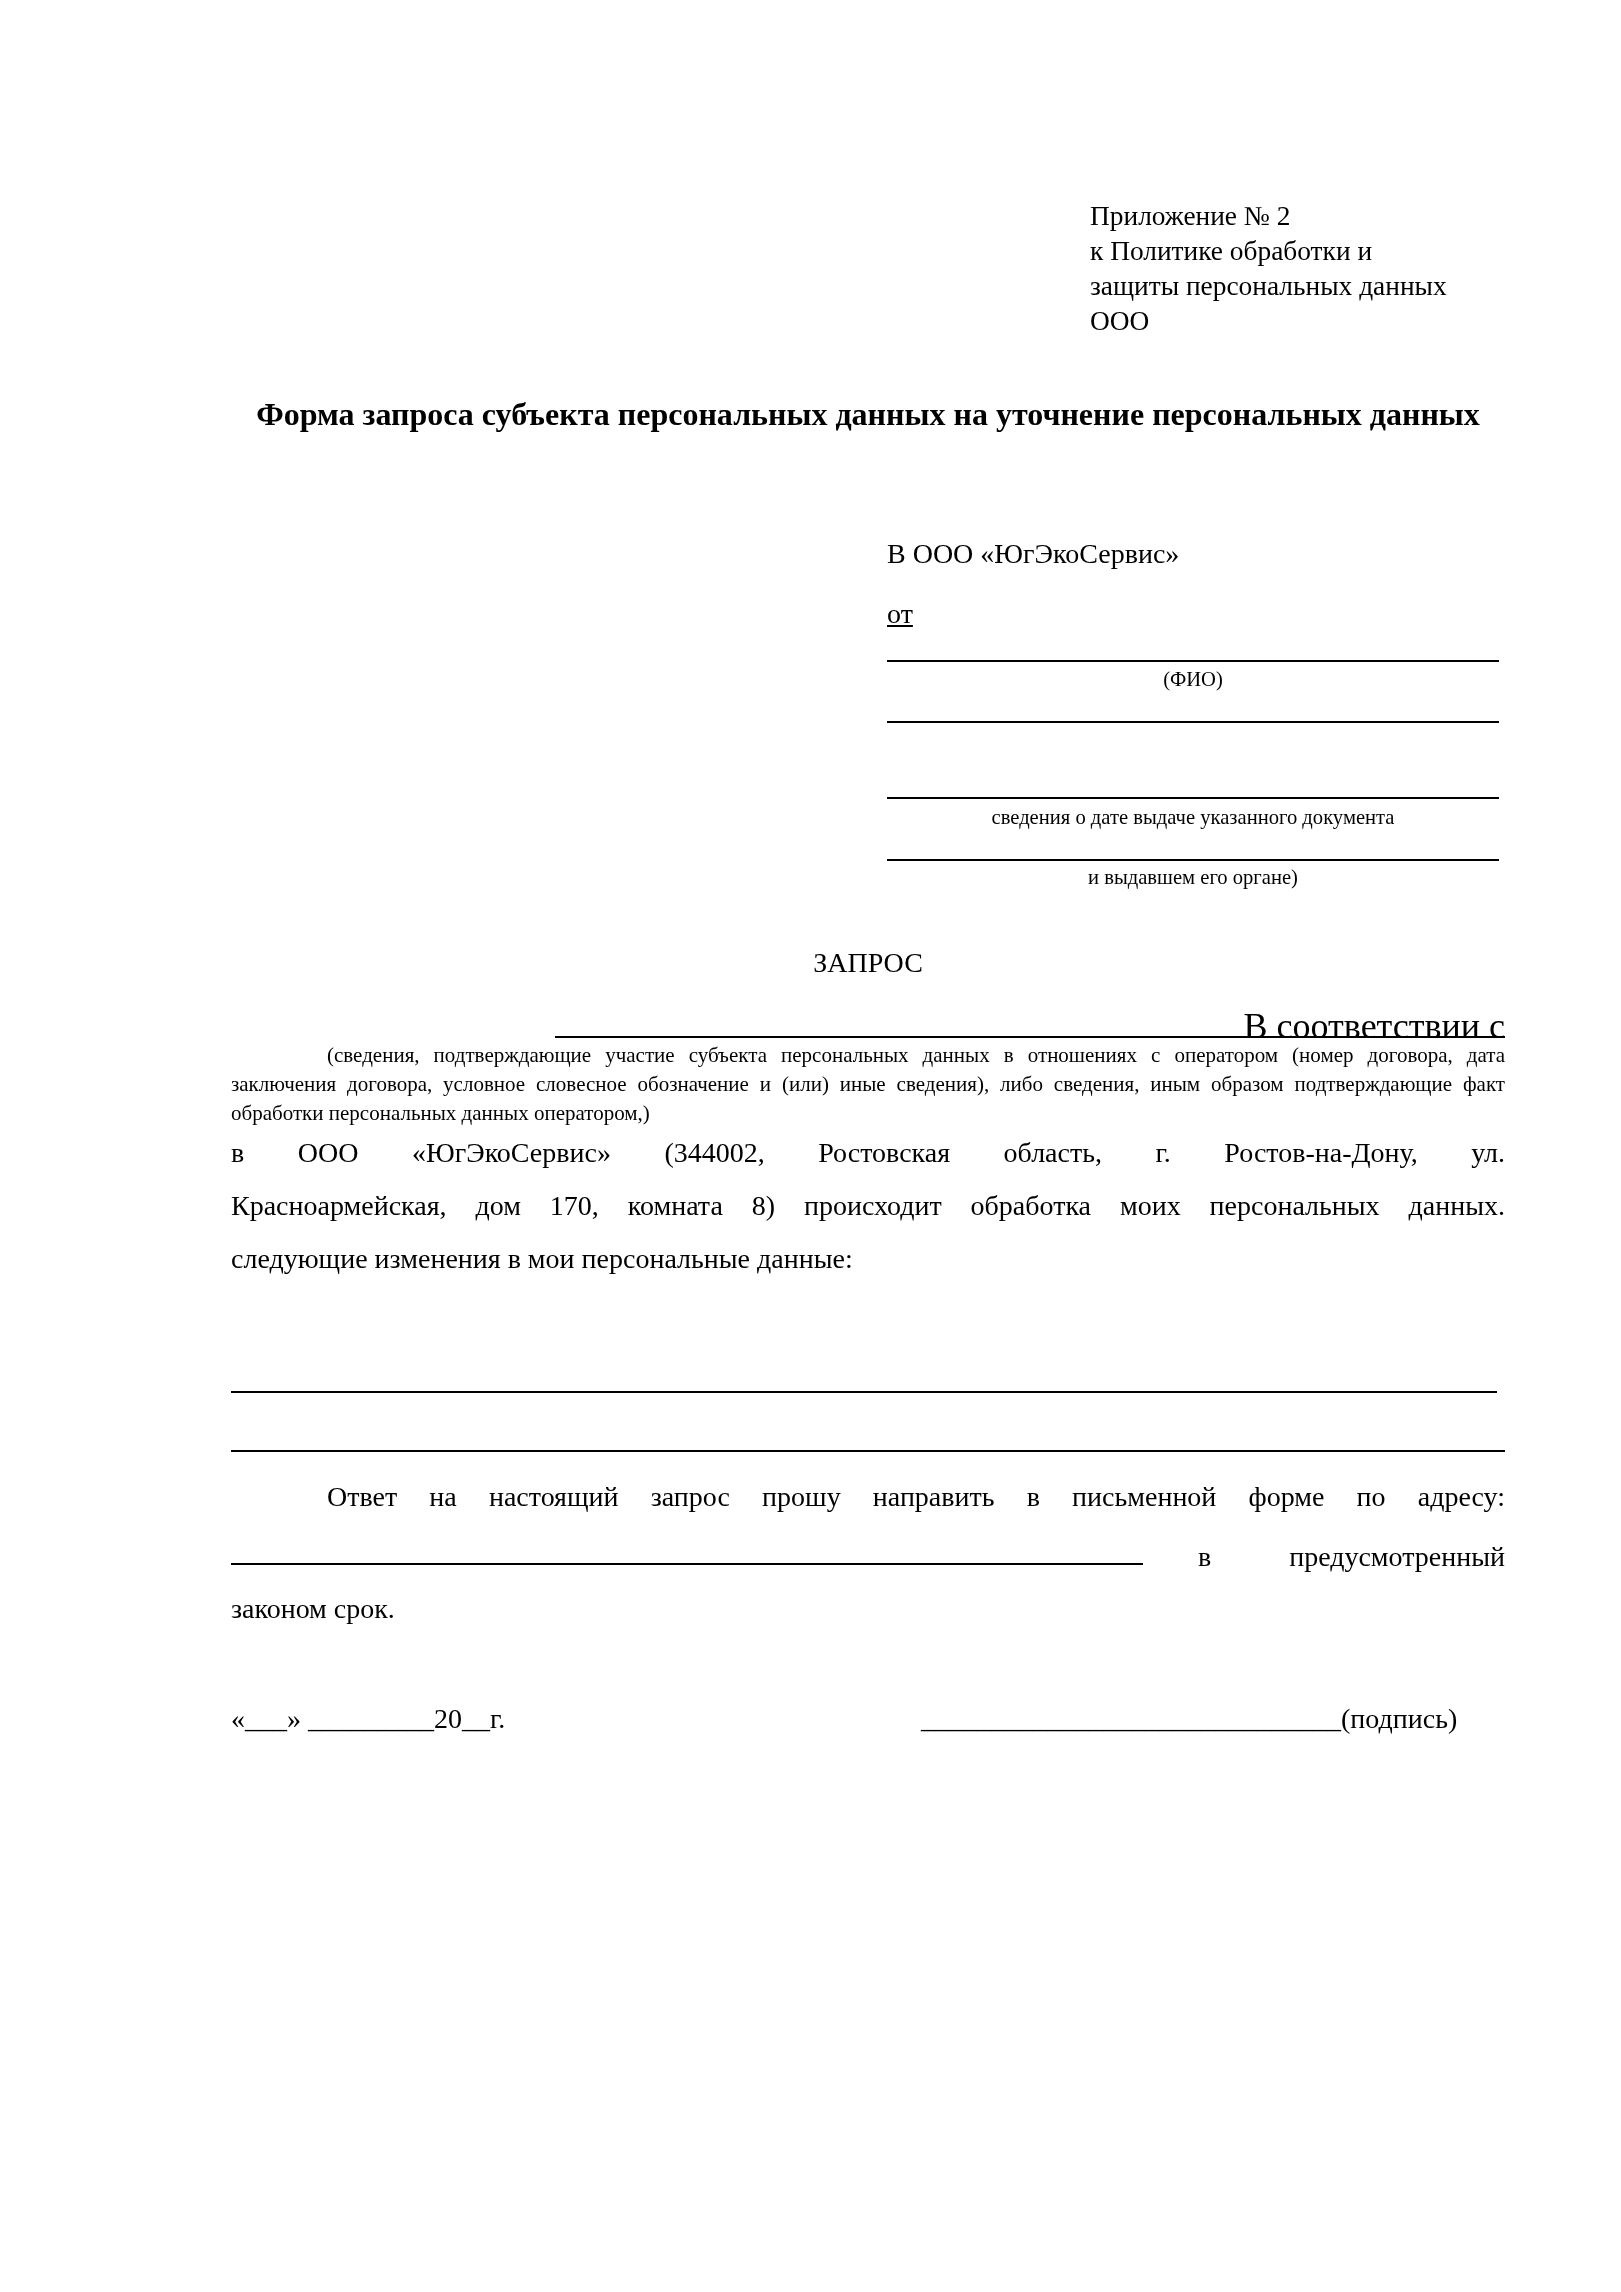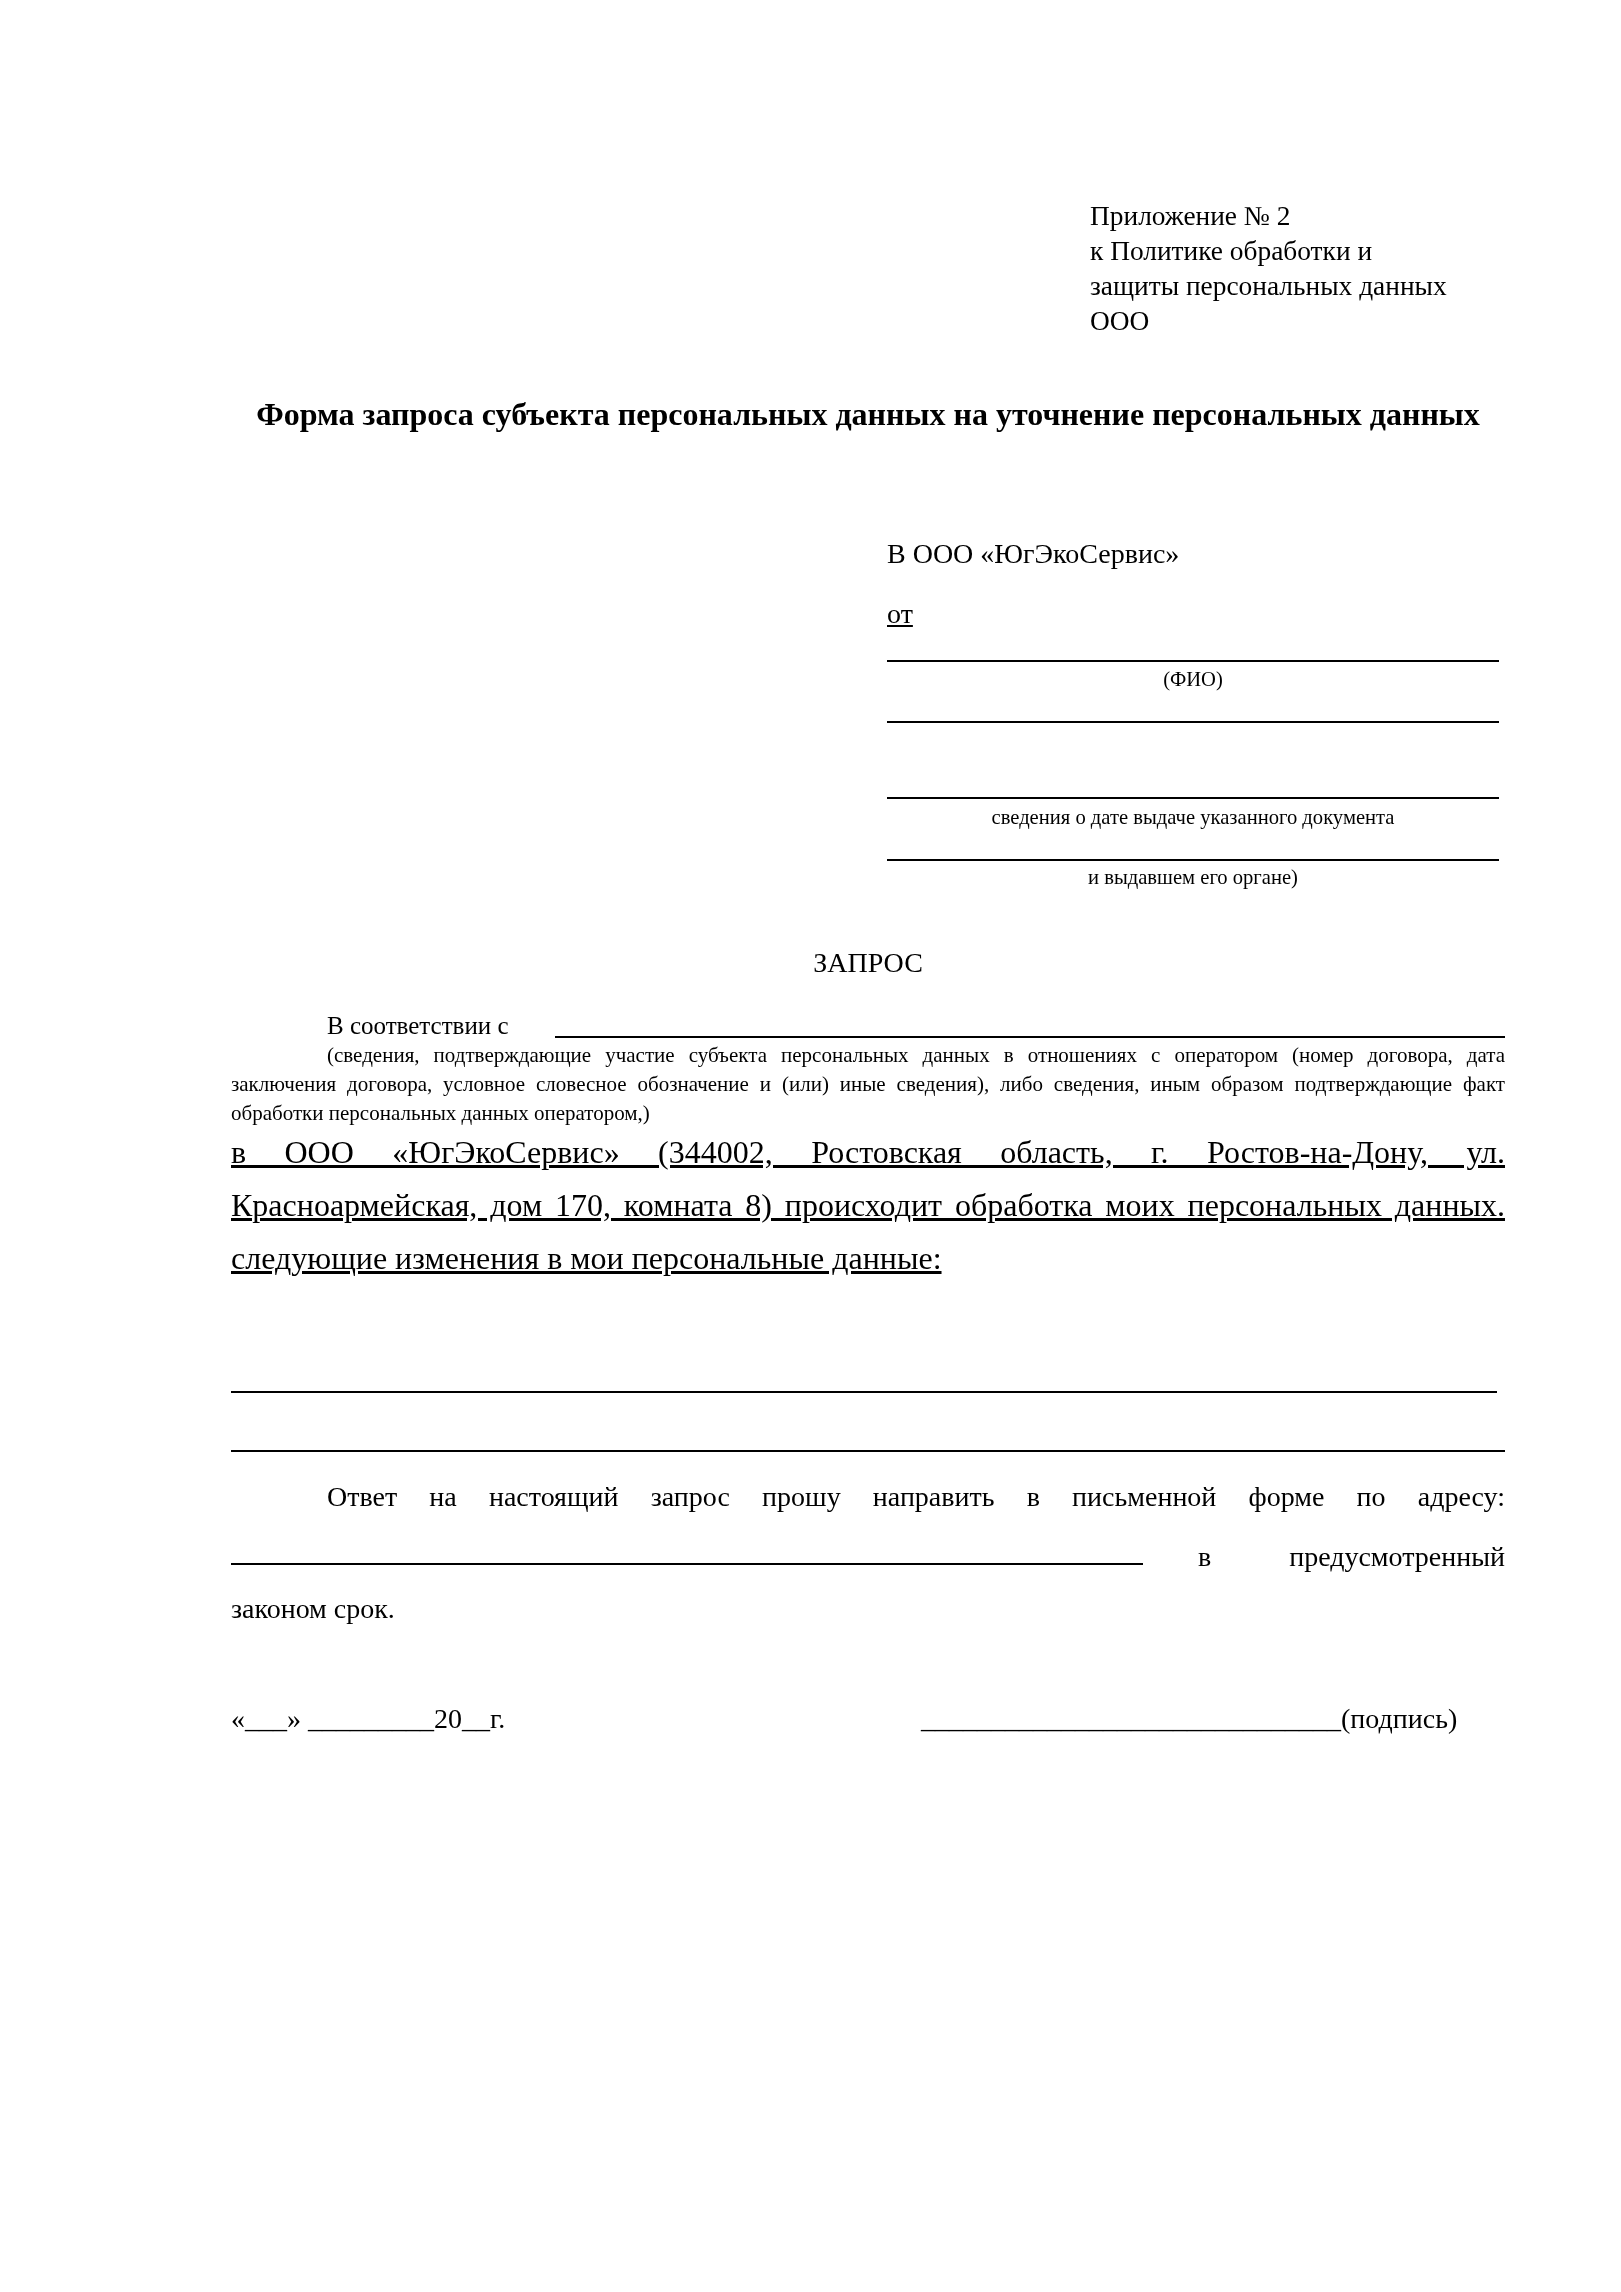--- a/index.html
+++ b/index.html
@@ -84,22 +84,23 @@
     width: 1274px;
     font-size: 28px;
     text-align: center;
   }
   
   .accordance {
     position: absolute;
     left: 231px;
     top: 1010px;
     width: 1274px;
-    font-size: 25px;
+    font-size: 36px;
     line-height: 32px;
+    text-align: right;
   }
   .accordance-lead { margin-left: 96px; }
   .accordance-line {
     position: absolute;
     left: 555px;
     top: 1036px;
     width: 950px;
     border-bottom: 2px solid #000000;
     height: 0;
   }
@@ -116,23 +117,22 @@
     text-align: justify;
     text-align-last: justify;
   }
   .cap-indent { text-indent: 96px; }
   
   .body-para {
     position: absolute;
     left: 231px;
     top: 1126px;
     width: 1274px;
-    font-size: 32px;
+    font-size: 28px;
     line-height: 53px;
-    text-decoration: underline;
   }
   
   .blank-1 { left: 231px; top: 1391px; width: 1266px; border-bottom-width: 2.9px; }
   .blank-2 { left: 231px; top: 1450px; width: 1274px; border-bottom-width: 2.9px; }
   
   .reply-sentence {
     position: absolute;
     left: 231px;
     top: 1470px;
     width: 1274px;

